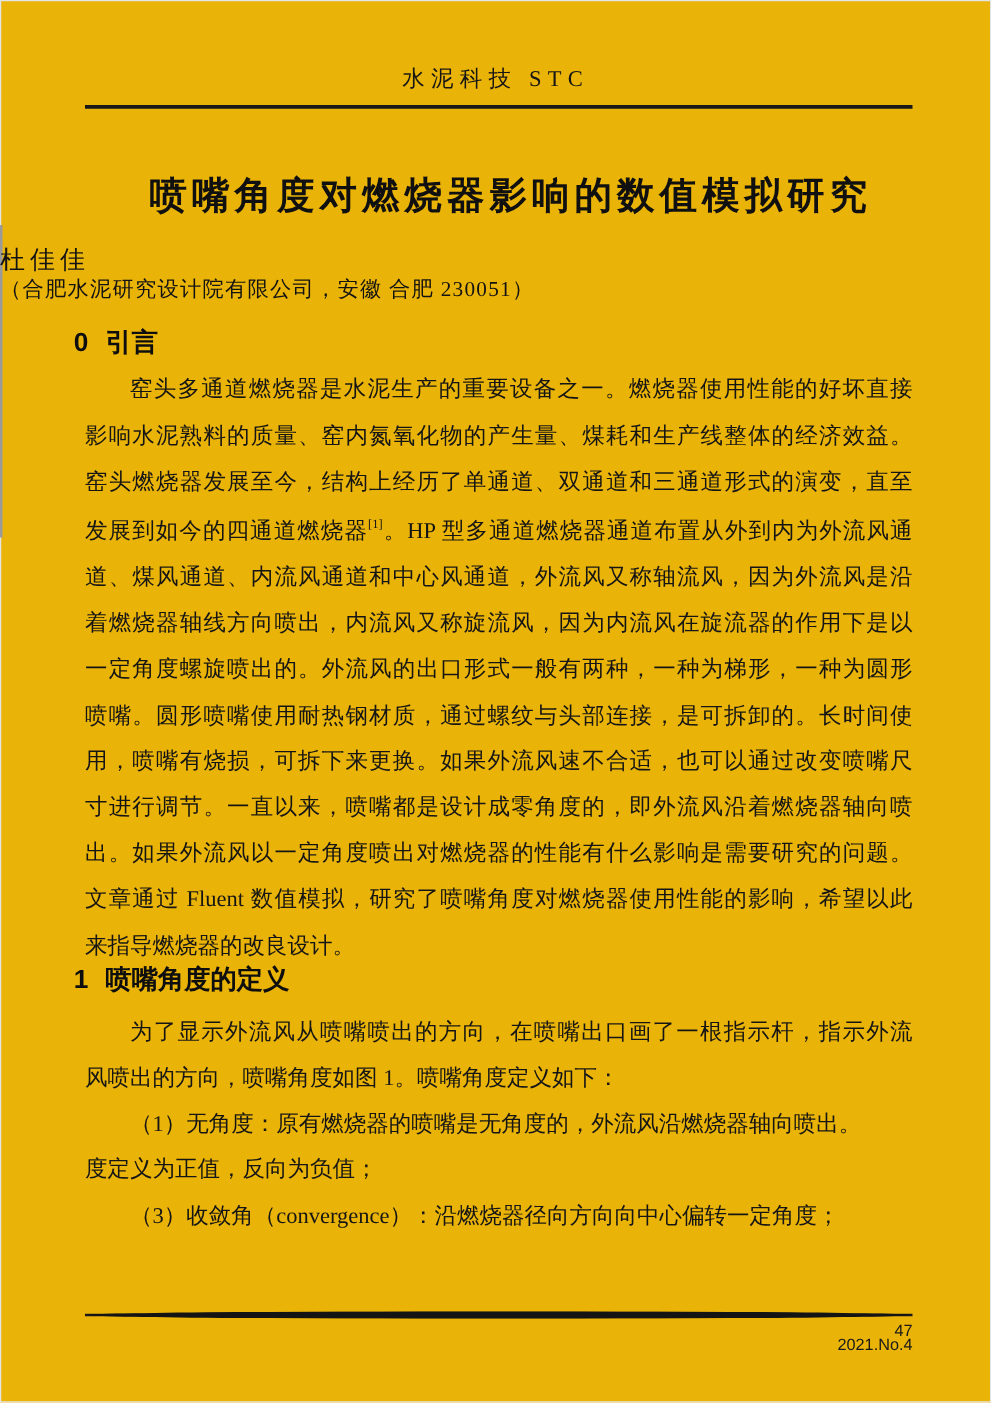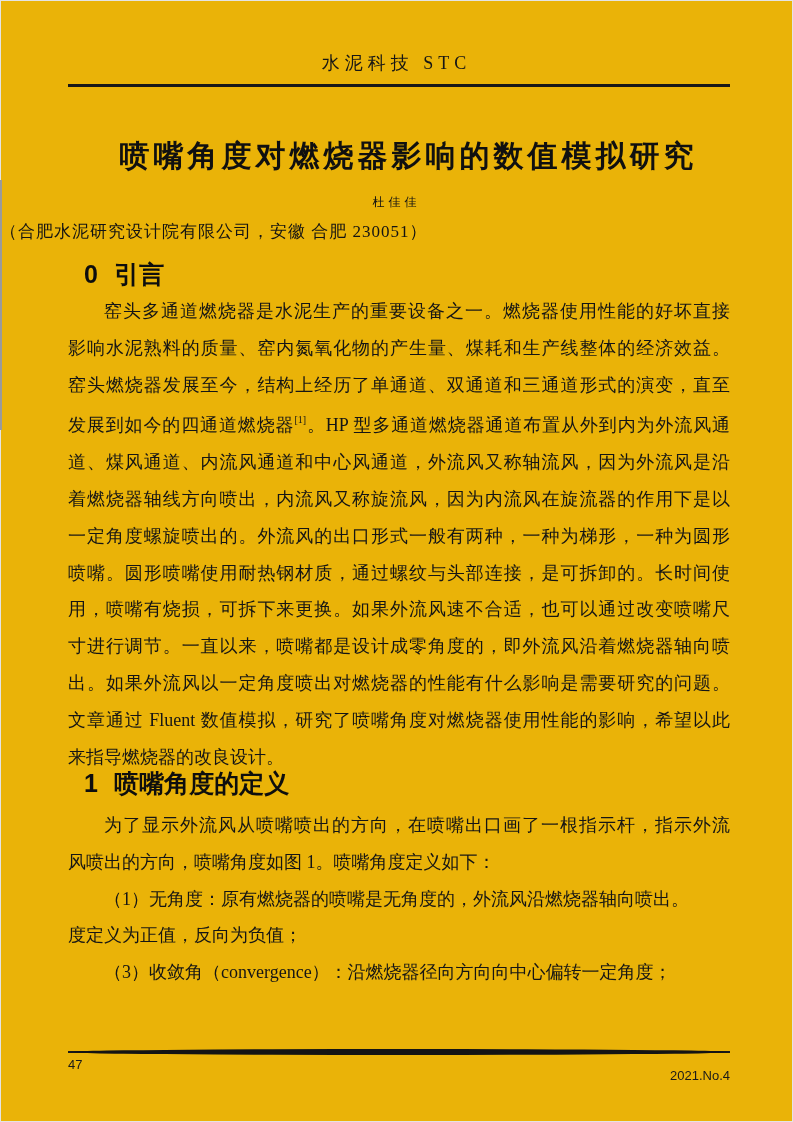--- a/index.html
+++ b/index.html
@@ -48,40 +48,39 @@
     text-align: center;
     font-family: "Liberation Sans", "DejaVu Sans", sans-serif;
     font-weight: bold;
     font-size: 30px;
     letter-spacing: 4px;
     color: #101010;
   }
   .author {
     position: absolute;
     top: 194px; left: 0; width: 100%;
-    text-align: center;
     font-family: Liberation Serif, serif;
-    font-size: 12px;
+    font-size: 20px;
     letter-spacing: 4px;
   }
   .affil {
     position: absolute;
     top: 220px; left: 0; width: 100%;
     text-align: left;
     font-family: "Liberation Serif", "DejaVu Serif", serif;
     font-size: 17px;
     letter-spacing: 1px;
   }
 
   .sec-h {
     position: absolute;
-    left: 84px;
+    left: 59px;
     font-family: "Liberation Sans", "DejaVu Sans", sans-serif;
     font-weight: bold;
-    font-size: 25px;
+    font-size: 21px;
     line-height: 27px;
     color: #0e0e0e;
   }
   .sec-h .sec-t { margin-left: 0.65em; }
 
   .para {
     position: absolute;
     left: 68px;
     width: 662px;
     font-family: "Liberation Serif", "DejaVu Serif", serif;
@@ -121,21 +120,21 @@
   .frule .bulge {
     position: absolute;
     top: 0; left: 0; width: 100%; height: 6px;
     background: #141414;
     clip-path: ellipse(50% 50% at 50% 50%);
   }
 
   .pnum {
     position: absolute;
     top: 1057px; left: 68px; width: 662px;
-    text-align: left;
+    text-align: right;
     font-family: "Liberation Sans", "DejaVu Sans", sans-serif;
     font-size: 13px;
     color: #1a1a1a;
   }
   .issue {
     position: absolute;
     top: 1057px; right: 63px;
     font-family: "Liberation Sans", "DejaVu Sans", sans-serif;
     font-size: 13px;
     color: #1a1a1a;

